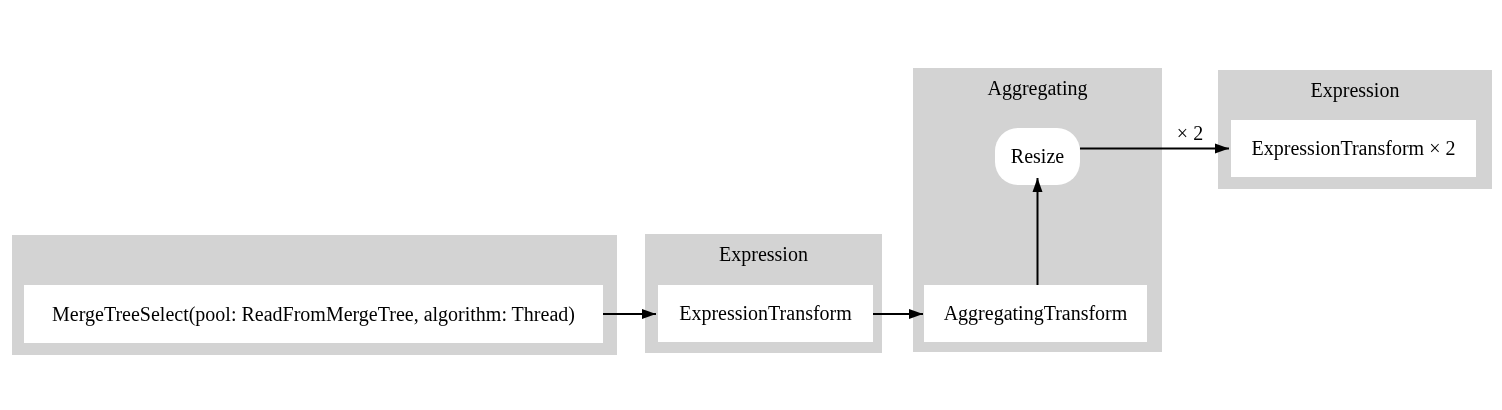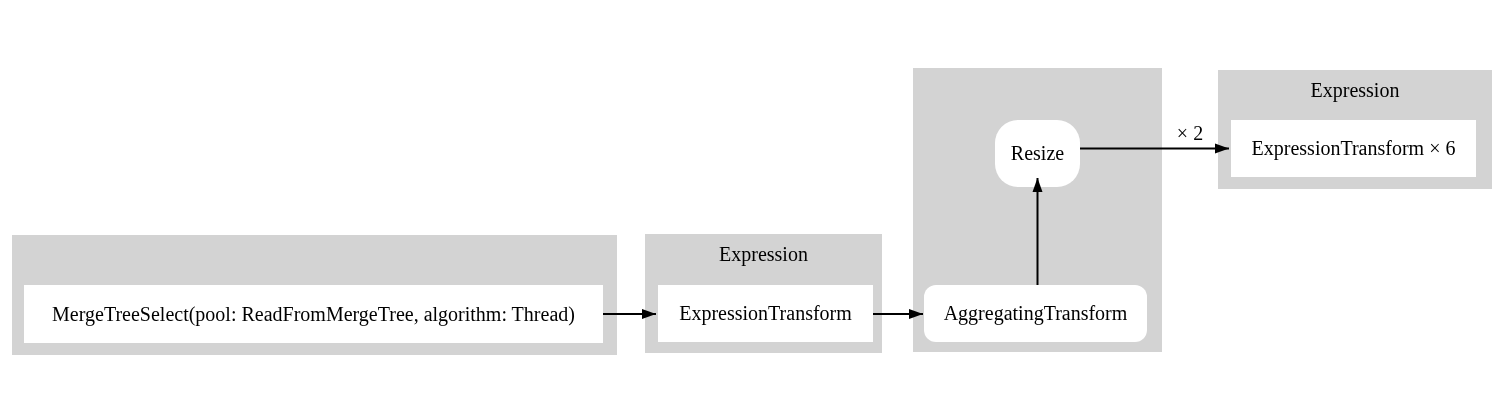--- a/index.html
+++ b/index.html
@@ -43,22 +43,22 @@
     white-space: nowrap;
   }
   
   .c1 { left: 12px;   top: 235px; width: 605px; height: 120px; }
   .c1 .node { left: 12px; top: 50px; width: 579px; height: 58px; }
   
   .c2 { left: 645px;  top: 234px; width: 237px; height: 119px; }
   .c2 .node { left: 13px; top: 51px; width: 215px; height: 57px; }
   
   .c3 { left: 913px;  top: 68px;  width: 249px; height: 284px; }
-  .c3 .node-resize { left: 82px; top: 52px; width: 85px;  height: 67px; border-radius: 23px; }
-  .c3 .node-agg    { left: 11px; top: 217px; width: 223px; height: 57px; border-radius: 12px; }
+  .c3 .node-resize { left: 82px; top: 60px; width: 85px;  height: 57px; border-radius: 23px; }
+  .c3 .node-agg    { left: 11px; top: 217px; width: 223px; height: 57px; }
   
   .c4 { left: 1218px; top: 70px;  width: 274px; height: 119px; }
   .c4 .node { left: 13px; top: 50px; width: 245px; height: 57px; }
 
   #edges {
     position: absolute;
     left: 0; top: 0;
     width: 1502px; height: 410px;
     pointer-events: none;
   }
@@ -91,32 +91,33 @@
   </div>
 
   <div class="cluster c2">
     <div class="cluster-title">Expression</div>
     <div class="node">
       <span>ExpressionTransform</span>
     </div>
   </div>
 
   <div class="cluster c3">
+    <div class="cluster-title">Aggregating</div>
     <div class="node node-resize">
       <span>Resize</span>
     </div>
     <div class="node node-agg">
       <span>AggregatingTransform</span>
     </div>
   </div>
 
   <div class="cluster c4">
     <div class="cluster-title">Expression</div>
     <div class="node">
-      <span>ExpressionTransform × 6</span>
+      <span>ExpressionTransform × 2</span>
     </div>
   </div>
 
   <svg id="edges" viewBox="0 0 1502 410" xmlns="http://www.w3.org/2000/svg">
     <defs>
       <marker id="arrowhead" markerUnits="userSpaceOnUse" markerWidth="15" markerHeight="11" refX="14" refY="5.5" orient="auto">
         <polygon points="0,0.5 14,5.5 0,10.5"></polygon>
       </marker>
     </defs>
     <path class="edge-path" d="M603,314 L656,314" marker-end="url(#arrowhead)"></path>

